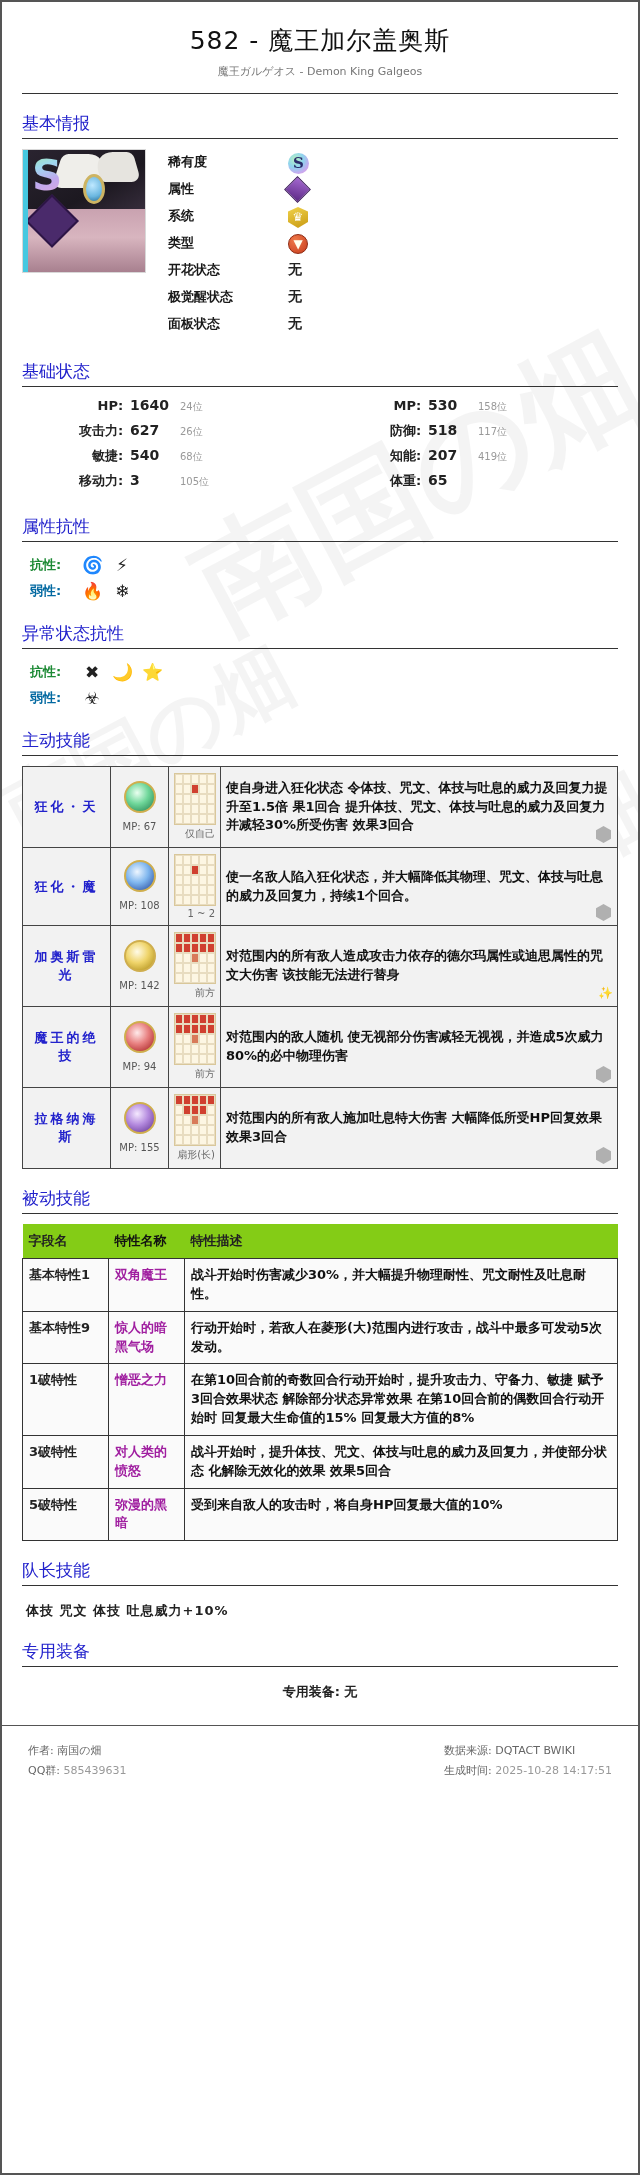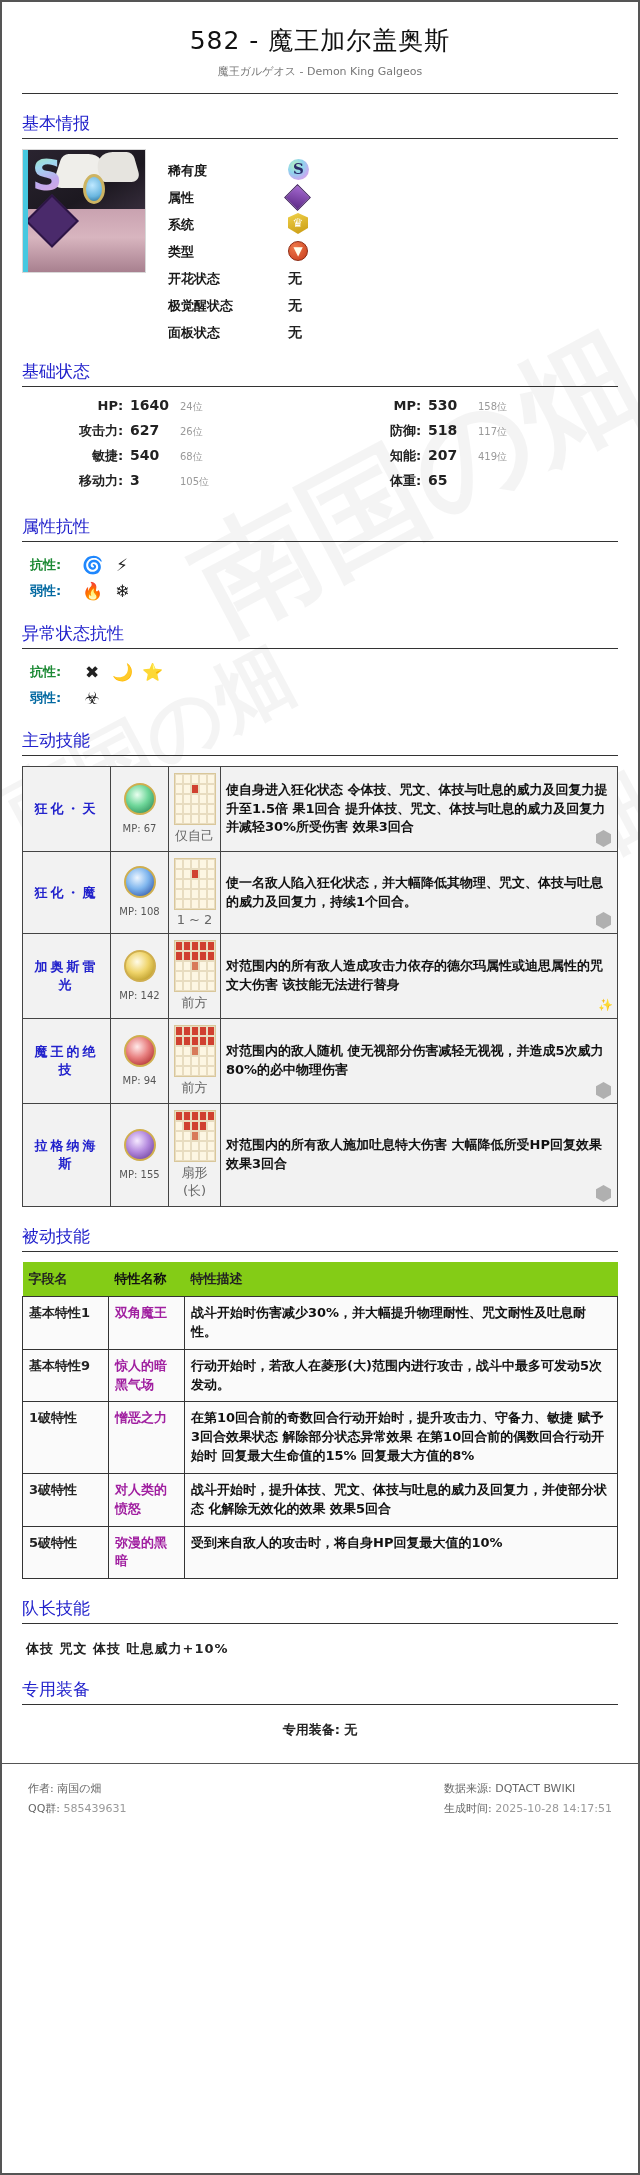--- a/index.html
+++ b/index.html
@@ -95,21 +95,21 @@
   }
   .portrait .diamond {
     position:absolute; left:10px; top:52px; width:38px; height:38px;
     background: #4a2a6b; transform: rotate(45deg); border: 2px solid #2d1545;
   }
   .portrait .leftedge { position:absolute; left:0; top:0; width:5px; height:100%; background:#46c8e0; }
 
   .info-rows { flex: 1 1 auto; padding-top: 4px; }
   .info-row {
     display: flex;
-    align-items: flex-end;
+    align-items: flex-start;
     height: 27px;
   }
   .info-label {
     width: 120px;
     font-size: 13px;
     font-weight: bold;
     color: #1a1a1a;
   }
   .info-val { font-size: 14px; font-weight: bold; display:flex; align-items:center; }
 
@@ -208,21 +208,21 @@
   .mp { font-size: 10px; color: #555; white-space: nowrap; }
   .grid {
     display: grid; gap: 0;
     width: 42px; margin: 0 auto 2px auto;
     border: 1px solid #d9c79a;
     background: #fdf6e3;
   }
   .grid i { display:block; width:100%; padding-bottom:100%; border:0.5px solid #e8dcc0; }
   .grid i.on { background: #d04030; }
   .grid i.on2 { background: #d87a5a; }
-  .rg-label { font-size: 13px; color: #666; text-align:center; display:block; }
+  .rg-label { font-size: 10px; color: #666; text-align:right; display:block; }
   .hexbadge {
     position:absolute; right: 6px; bottom: 4px;
     width: 15px; height: 17px;
     background: #b0b0b0;
     clip-path: polygon(50% 0%, 100% 25%, 100% 75%, 50% 100%, 0% 75%, 0% 25%);
   }
   .elem-marks { position:absolute; right: 4px; bottom: 4px; font-size: 12px; }
 
   
   table.passive {

